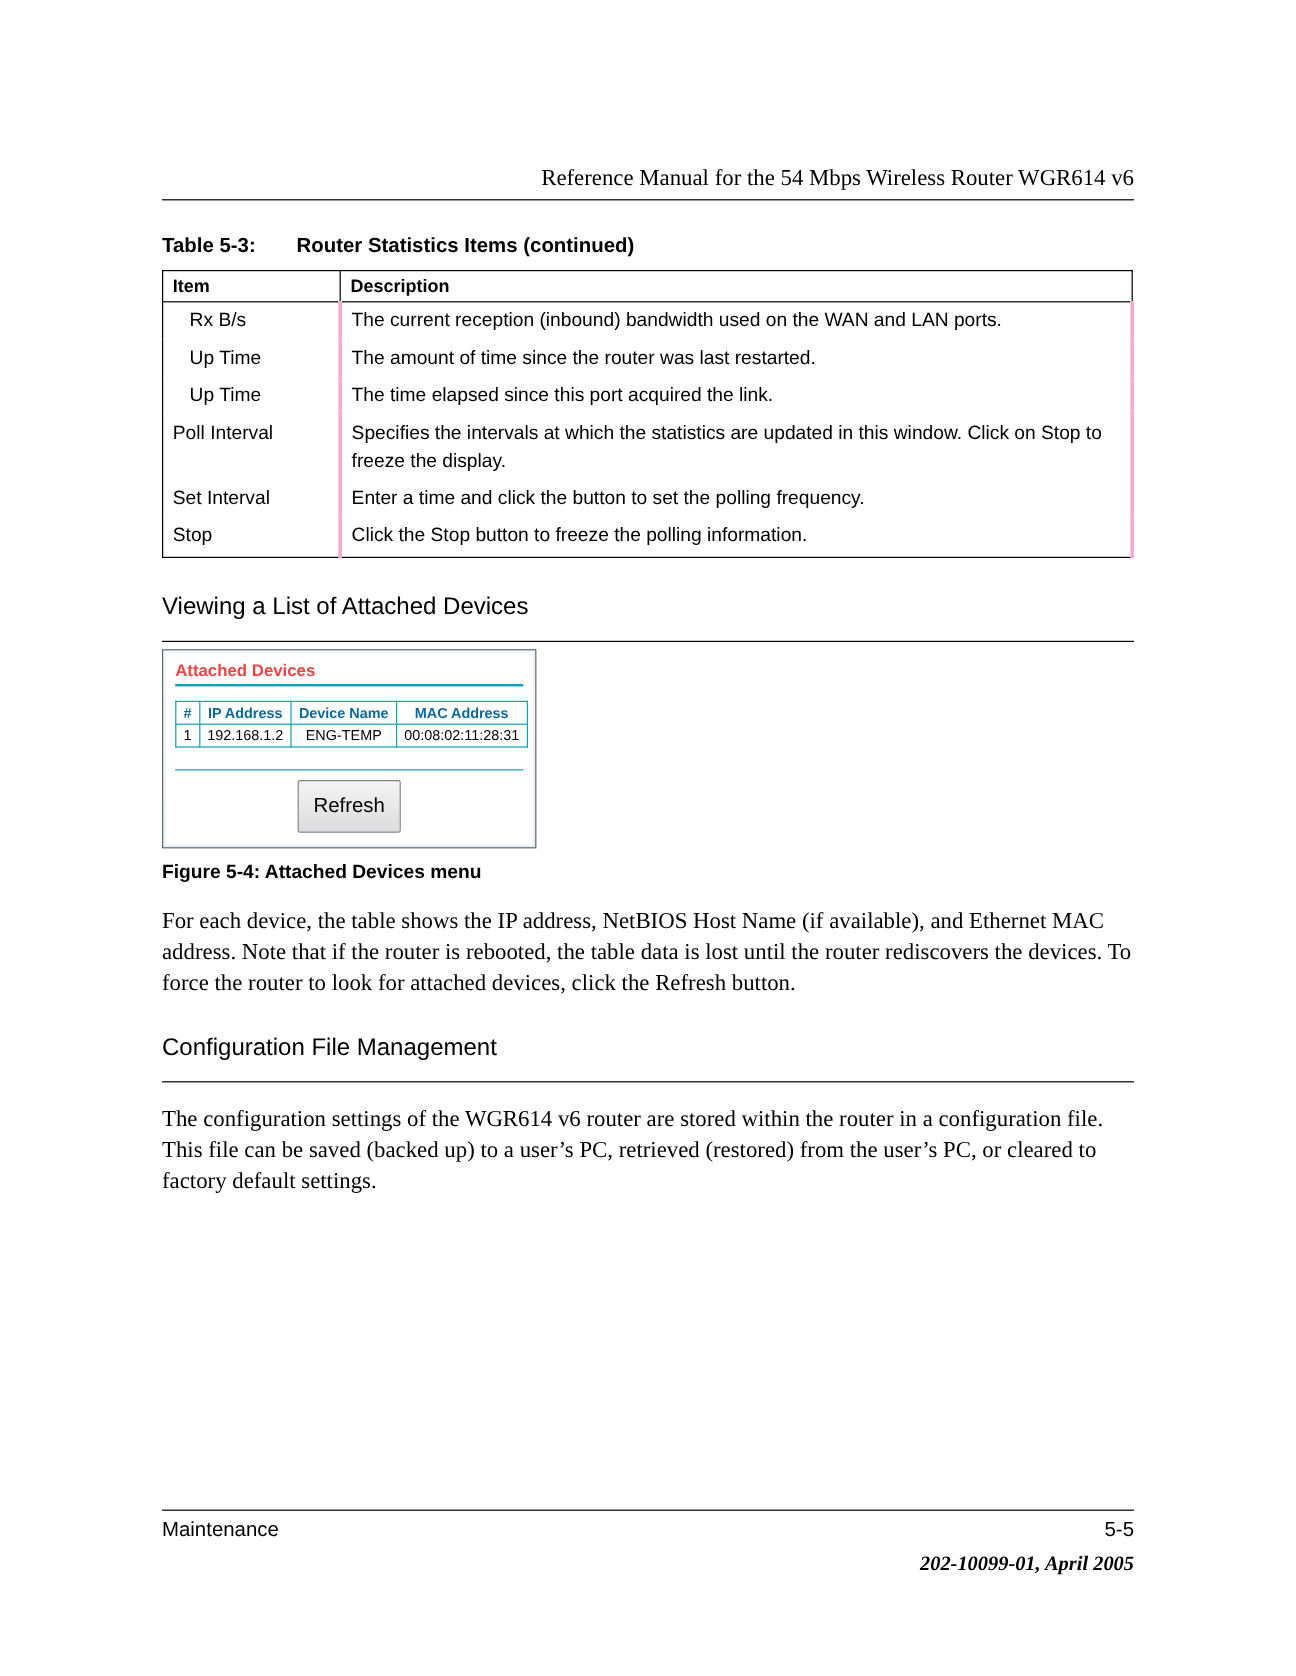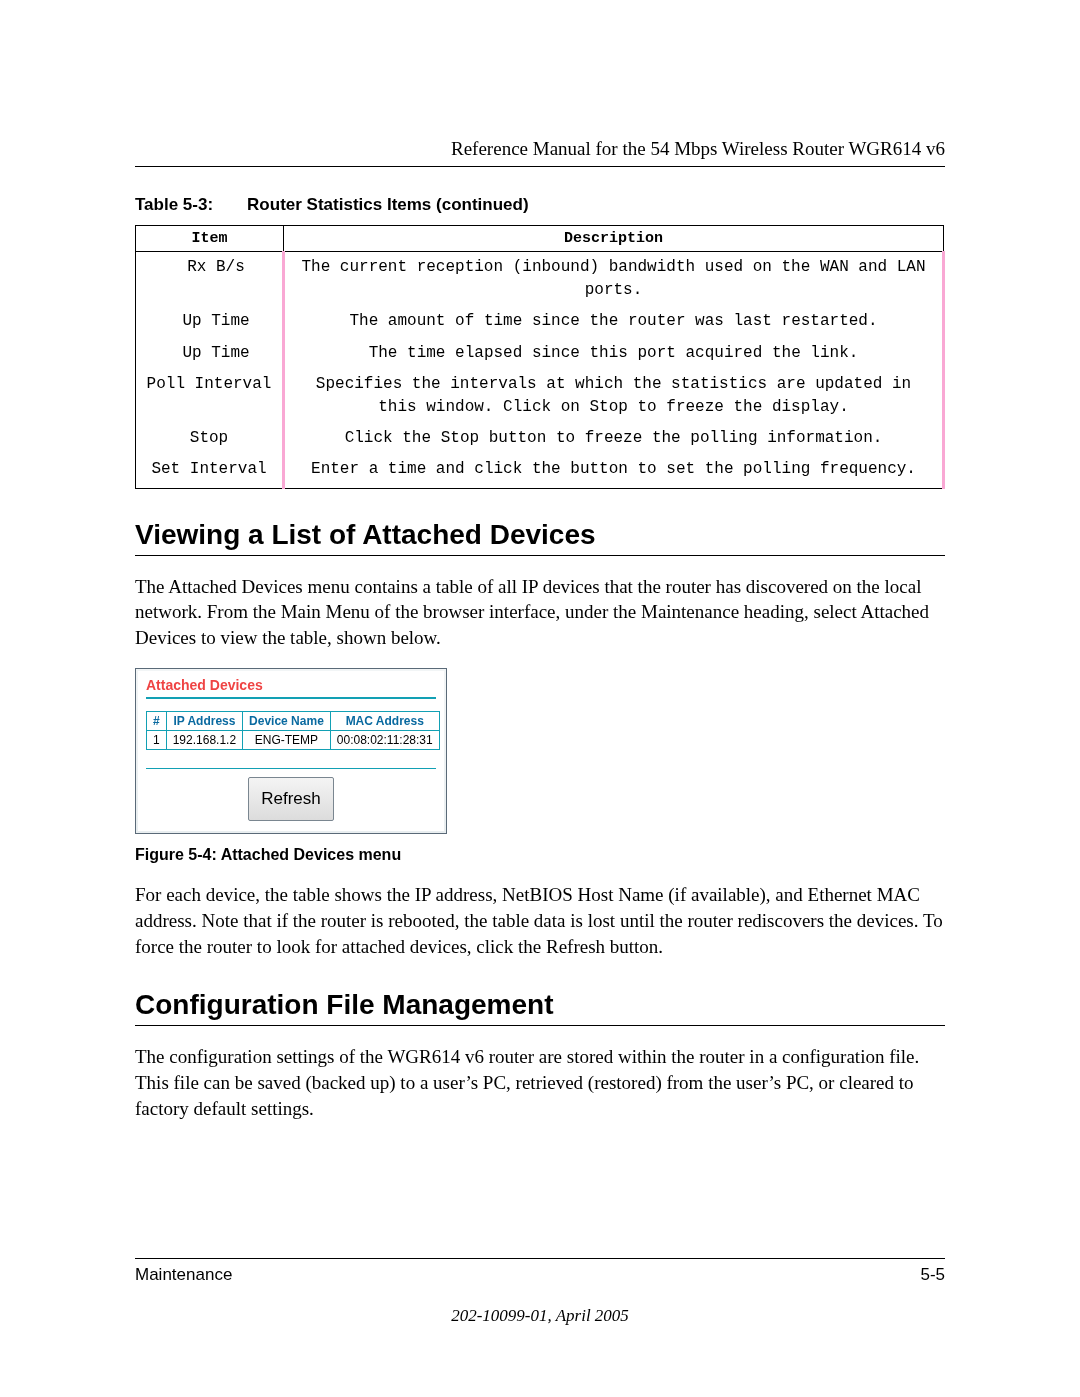--- a/index.html
+++ b/index.html
@@ -32,48 +32,47 @@
     margin-bottom: 10px;
   }
   .table-caption .t-sep { display:inline-block; width:34px; }
   table.stats {
     border-collapse: collapse;
     width: 100%;
     font-family: Arial, Helvetica, sans-serif;
     font-size: 16px;
   }
   table.stats th, table.stats td {
-    text-align: center;
+    text-align: left;
     vertical-align: top;
     padding: 4px 8px;
-    font-family: Liberation Mono, monospace;
   }
   table.stats thead th {
     border: 1px solid #000;
     font-weight: bold;
     font-size: 15px;
   }
   table.stats tbody td {
     border-left: 1px solid #000;
     border-right: 3px solid #f9a8d4;
     line-height: 1.45;
   }
   table.stats tbody tr:last-child td {
     border-bottom: 1px solid #000;
     padding-bottom: 6px;
   }
   table.stats td.col-item { width: 130px; }
   .indent { display:inline-block; padding-left: 14px; }
 
   h2.section {
     font-family: Arial, Helvetica, sans-serif;
-    font-weight: bold;
-    font-size: 28px;
+    font-weight: normal;
+    font-size: 20px;
     margin: 30px 0 6px 0;
-    padding-bottom: 4px;
+    padding-bottom: 16px;
     border-bottom: 1.5px solid #000;
   }
   p.body {
     font-size: 19px;
     line-height: 1.35;
     margin: 18px 0;
   }
   .fig-caption {
     font-family: Arial, Helvetica, sans-serif;
     font-weight: bold;
@@ -142,24 +141,25 @@
     margin: 0;
   }
   .footer-line {
     display: flex;
     justify-content: space-between;
     font-family: Arial, Helvetica, sans-serif;
     font-size: 17px;
     margin-top: 6px;
   }
   .doc-id {
-    text-align: center;
+    text-align: right;
     font-style: italic;
     font-size: 17px;
-    margin-top: 21px;
+    margin-top: 8px;
+    font-weight: bold;
   }
   .footer-block {
     position: absolute;
     left: 135px;
     width: 810px;
     top: 1258px;
   }
 </style>
 </head>
 <body>
@@ -189,32 +189,31 @@
         </tr>
         <tr>
           <td class="col-item"><span class="indent">Up Time</span></td>
           <td>The time elapsed since this port acquired the link.</td>
         </tr>
         <tr>
           <td class="col-item">Poll Interval</td>
           <td>Specifies the intervals at which the statistics are updated in this window. Click on Stop to freeze the display.</td>
         </tr>
         <tr>
+          <td class="col-item">Set Interval</td>
+          <td>Enter a time and click the button to set the polling frequency.</td>
+        </tr>
+        <tr>
           <td class="col-item">Stop</td>
           <td>Click the Stop button to freeze the polling information.</td>
         </tr>
-        <tr>
-          <td class="col-item">Set Interval</td>
-          <td>Enter a time and click the button to set the polling frequency.</td>
-        </tr>
       </tbody>
   </table>
 
   <h2 class="section">Viewing a List of Attached Devices</h2>
-  <p class="body">The Attached Devices menu contains a table of all IP devices that the router has discovered on the local network. From the Main Menu of the browser interface, under the Maintenance heading, select Attached Devices to view the table, shown below.</p>
 
   <div class="panel-outer">
     <div class="panel">
       <div class="panel-title">Attached Devices</div>
       <hr class="panel-hr">
       <table class="dev">
         <thead>
           <tr>
             <th>#</th>
             <th>IP Address</th>

